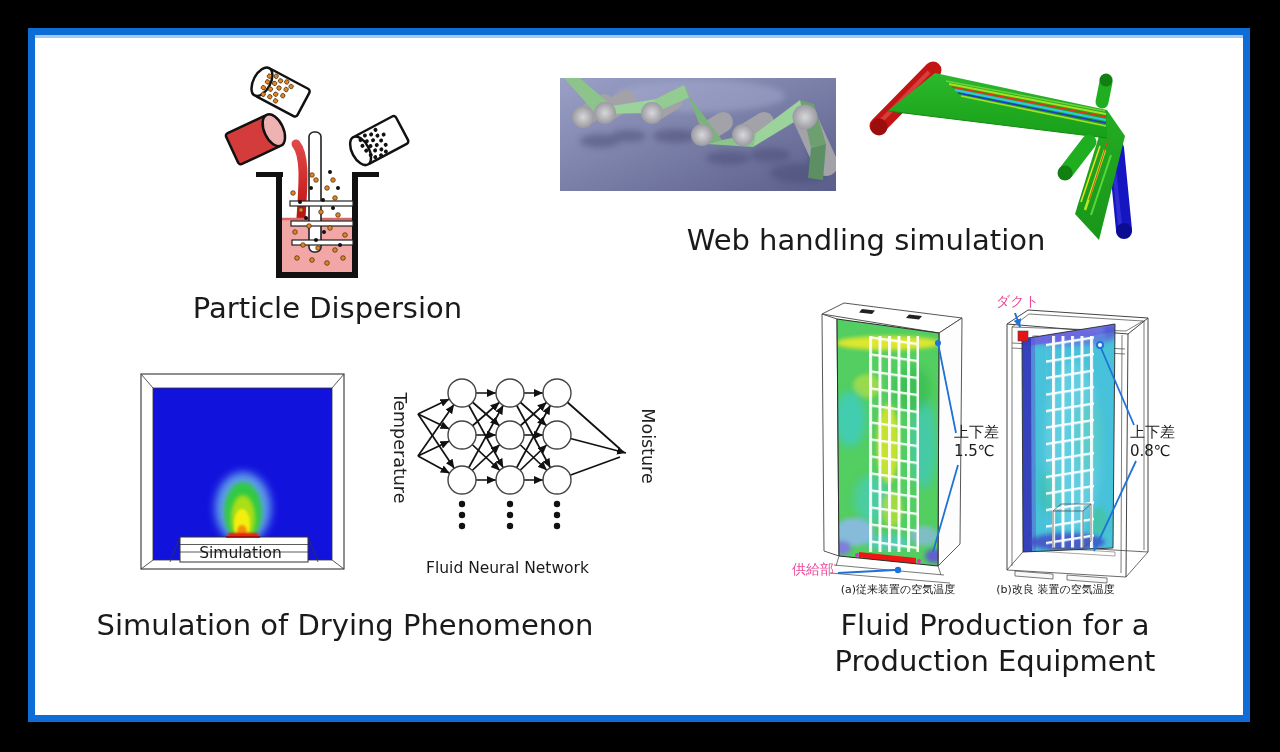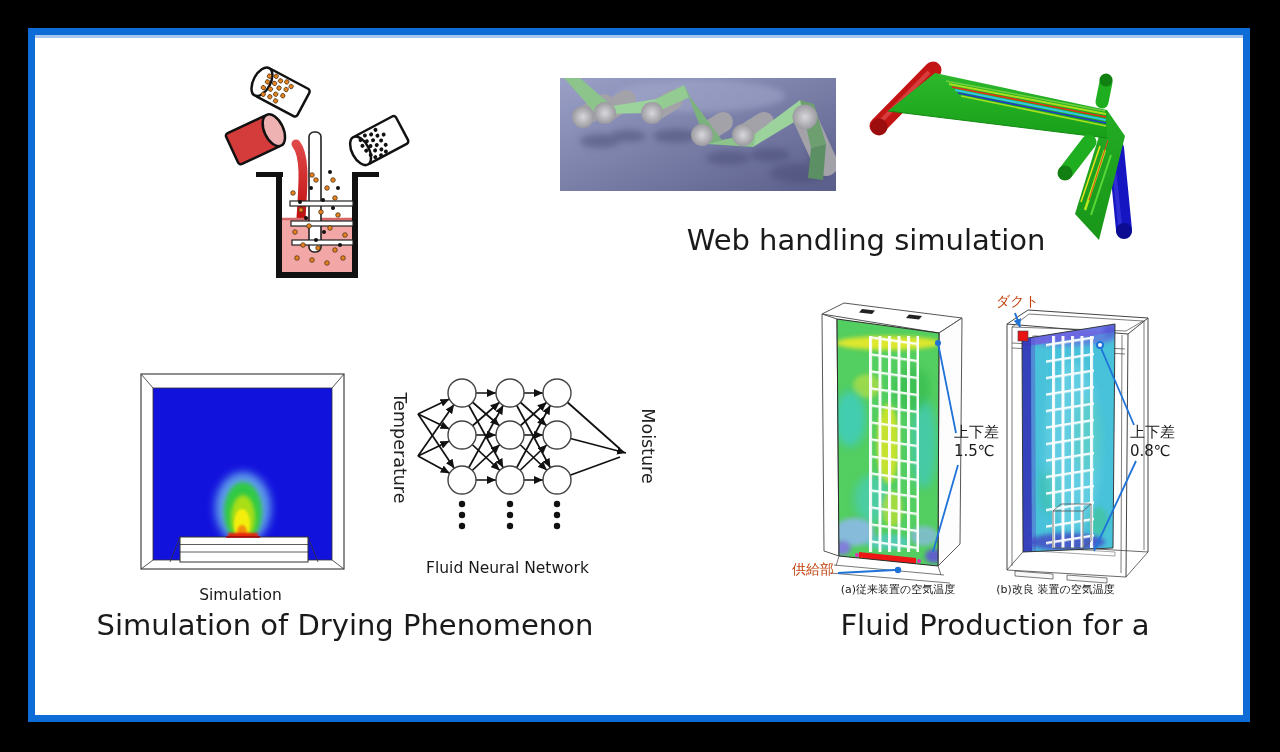--- a/index.html
+++ b/index.html
@@ -5,21 +5,21 @@
   html,body{margin:0;padding:0;background:#000;}
   .canvas{position:relative;width:1280px;height:752px;background:#000;overflow:hidden;
           font-family:"DejaVu Sans","Liberation Sans",sans-serif;color:#1a1a1a;}
   .panel{position:absolute;left:28px;top:28px;width:1208px;height:680px;background:#fff;
          border:7px solid #0e6cd6;box-shadow:inset 0 3px 0 #a9c7ef;}
   .abs{position:absolute;}
   .cap{position:absolute;text-align:center;white-space:nowrap;color:#1a1a1a;}
   .cap-lg{font-size:29px;line-height:36px;}
   .cap-md{font-size:15.5px;line-height:18px;}
   .cap-sm{font-size:11px;line-height:16px;}
-  .jp-label{position:absolute;font-size:14px;line-height:17px;color:#c2410c;white-space:nowrap;}
+  .jp-label{position:absolute;font-size:14px;line-height:17px;color:#ec4899;white-space:nowrap;}
   .jp-diff{position:absolute;font-size:15px;line-height:19px;color:#1b1b1b;white-space:nowrap;}
 </style>
 </head>
 <body>
 
 <div class="canvas">
   <div class="panel"></div>
 
   <svg class="abs" style="left:175px;top:60px;" width="310" height="235" viewBox="0 0 310 235">
     <defs>
@@ -131,20 +131,21 @@
           <circle cx="190" cy="88" r="2"></circle>
           <circle cx="196" cy="86" r="2"></circle>
         <circle cx="202" cy="88" r="2"></circle>
           <circle cx="208" cy="86" r="2"></circle>
           <circle cx="193" cy="92" r="2"></circle>
         <circle cx="199" cy="93" r="2"></circle>
           <circle cx="205" cy="92" r="2"></circle>
       </g>
     </g>
   </svg>
+  <div class="cap cap-lg" style="left:155px;top:290px;width:345px;">Particle Dispersion</div>
 
   <svg class="abs" style="left:560px;top:78px;" width="276" height="113" viewBox="0 0 276 113">
     <defs>
       <linearGradient id="bgr1" x1="0%" y1="0%" x2="100%" y2="100%">
         <stop offset="0" stop-color="#9aa0c6"></stop>
           <stop offset="1" stop-color="#5a5e8a"></stop>
       </linearGradient>
       <radialGradient id="capg">
           <stop offset="0" stop-color="#d8d8dc"></stop>
           <stop offset="1" stop-color="#9a9aa0"></stop>
@@ -280,21 +281,21 @@
       <line x1="86" y1="165" x2="120" y2="165" stroke="#b00000" stroke-width="1.5"></line>
     </g>
     <g fill="none" stroke="#444">
       <rect x="1" y="2" width="203" height="195" stroke-width="1.2"></rect>
       <line x1="1" y1="2" x2="13" y2="16" stroke-width="0.9"></line>
       <line x1="204" y1="2" x2="192" y2="16" stroke-width="0.9"></line>
       <line x1="1" y1="197" x2="13" y2="188" stroke-width="0.9"></line>
       <line x1="204" y1="197" x2="192" y2="188" stroke-width="0.9"></line>
     </g>
   </svg>
-  <div class="cap cap-md" style="left:183px;top:586px;width:115px;">Simulation</div>
+  <div class="cap cap-md" style="left:183px;top:544px;width:115px;">Simulation</div>
 
   <svg class="abs" style="left:380px;top:356px;" width="280" height="230" viewBox="0 0 280 230">
     <defs>
       <marker id="ah" markerWidth="24" markerHeight="8" refX="23" refY="4" orient="auto" markerUnits="userSpaceOnUse">
         <path d="M0,0 L9,4 L0,8 Z" fill="#111"></path>
         </marker>
       <marker id="ah2" markerWidth="10" markerHeight="8" refX="9" refY="4" orient="auto" markerUnits="userSpaceOnUse">
         <path d="M0,0 L9,4 L0,8 Z" fill="#111"></path>
         </marker>
     </defs>
@@ -485,14 +486,15 @@
   <div class="jp-diff" style="left:1130px;top:423px;">
     <span style="display:block">上下差</span>
     <span style="display:block">0.8℃</span>
   </div>
   <div class="jp-label" style="left:792px;top:561px;">供給部</div>
   <div class="cap cap-sm" style="left:812px;top:582px;width:172px;">(a)従来装置の空気温度</div>
   <div class="cap cap-sm" style="left:967px;top:582px;width:177px;">(b)改良 装置の空気温度</div>
 
   <div class="cap cap-lg" style="left:745px;top:607px;width:500px;">
     <span style="display:block">Fluid Production for a</span>
+    <span style="display:block">Production Equipment</span>
   </div>
 </div>
 
 </body></html>

